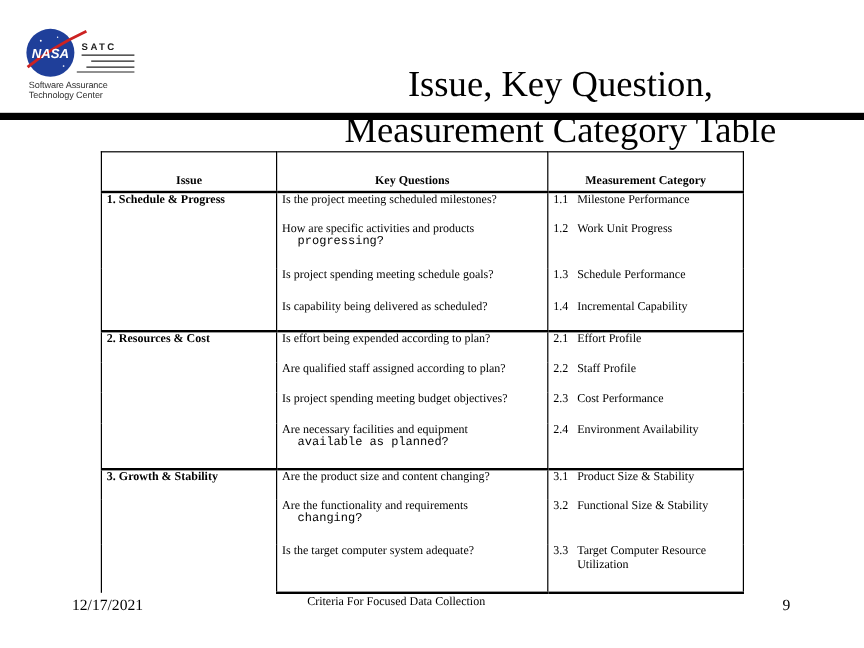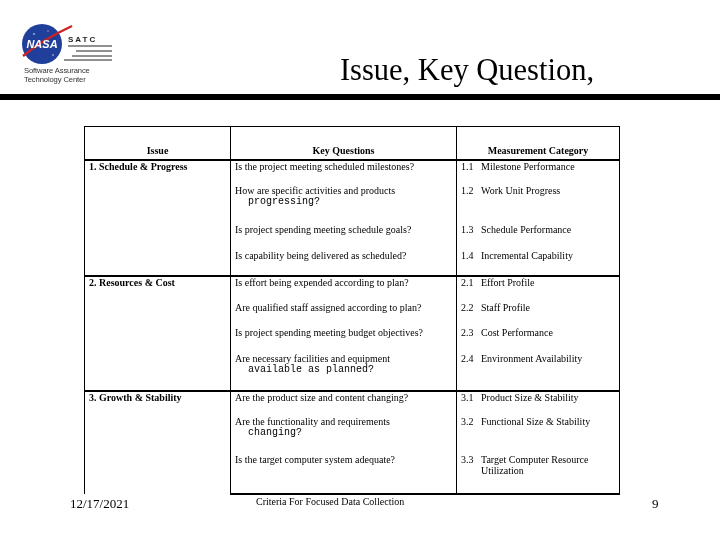--- a/index.html
+++ b/index.html
@@ -23,21 +23,21 @@
   td.issue { font-weight: bold; padding-left: 4px; }
   .q { display: block; }
   .q .cont { display: block; padding-left: 13px; font-family: Liberation Mono, monospace; }
   .cat .num { display: inline-block; width: 20px; }
   .cat .cont { display: block; padding-left: 20px; }
 
   .col1 { width: 146px; }
   .col2 { width: 226px; }
   .col3 { width: 163px; }
 
-  .footer-date { position: absolute; left: 70px; top: 496px; font-size: 13px; }
+  .footer-date { position: absolute; left: 60px; top: 496px; font-size: 13px; }
   .footer-center { position: absolute; left: 256px; top: 496px; font-size: 10px; }
   .footer-page { position: absolute; left: 652px; top: 496px; font-size: 13px; }
 </style>
 </head>
 <body>
 
 <div class="logo">
   <svg width="96" height="46" viewBox="0 0 96 46">
     <circle cx="22" cy="22" r="20" fill="#1f3f9a"></circle>
     <circle cx="14" cy="12" r="0.8" fill="#fff"></circle>
@@ -52,20 +52,21 @@
     <line x1="44" y1="38" x2="92" y2="38" stroke="#222" stroke-width="1"></line>
   </svg>
 </div>
 <div class="logo-caption">
   <div>Software Assurance</div>
   <div>Technology Center</div>
 </div>
 
 <div class="title">
   <div>Issue, Key Question,</div>
+  <div>Measurement Category Table</div>
 </div>
 
 <div class="title-rule"></div>
 
 <div class="table-wrap">
   <table class="mc">
     <colgroup>
       <col class="col1">
         <col class="col2">
         <col class="col3">

